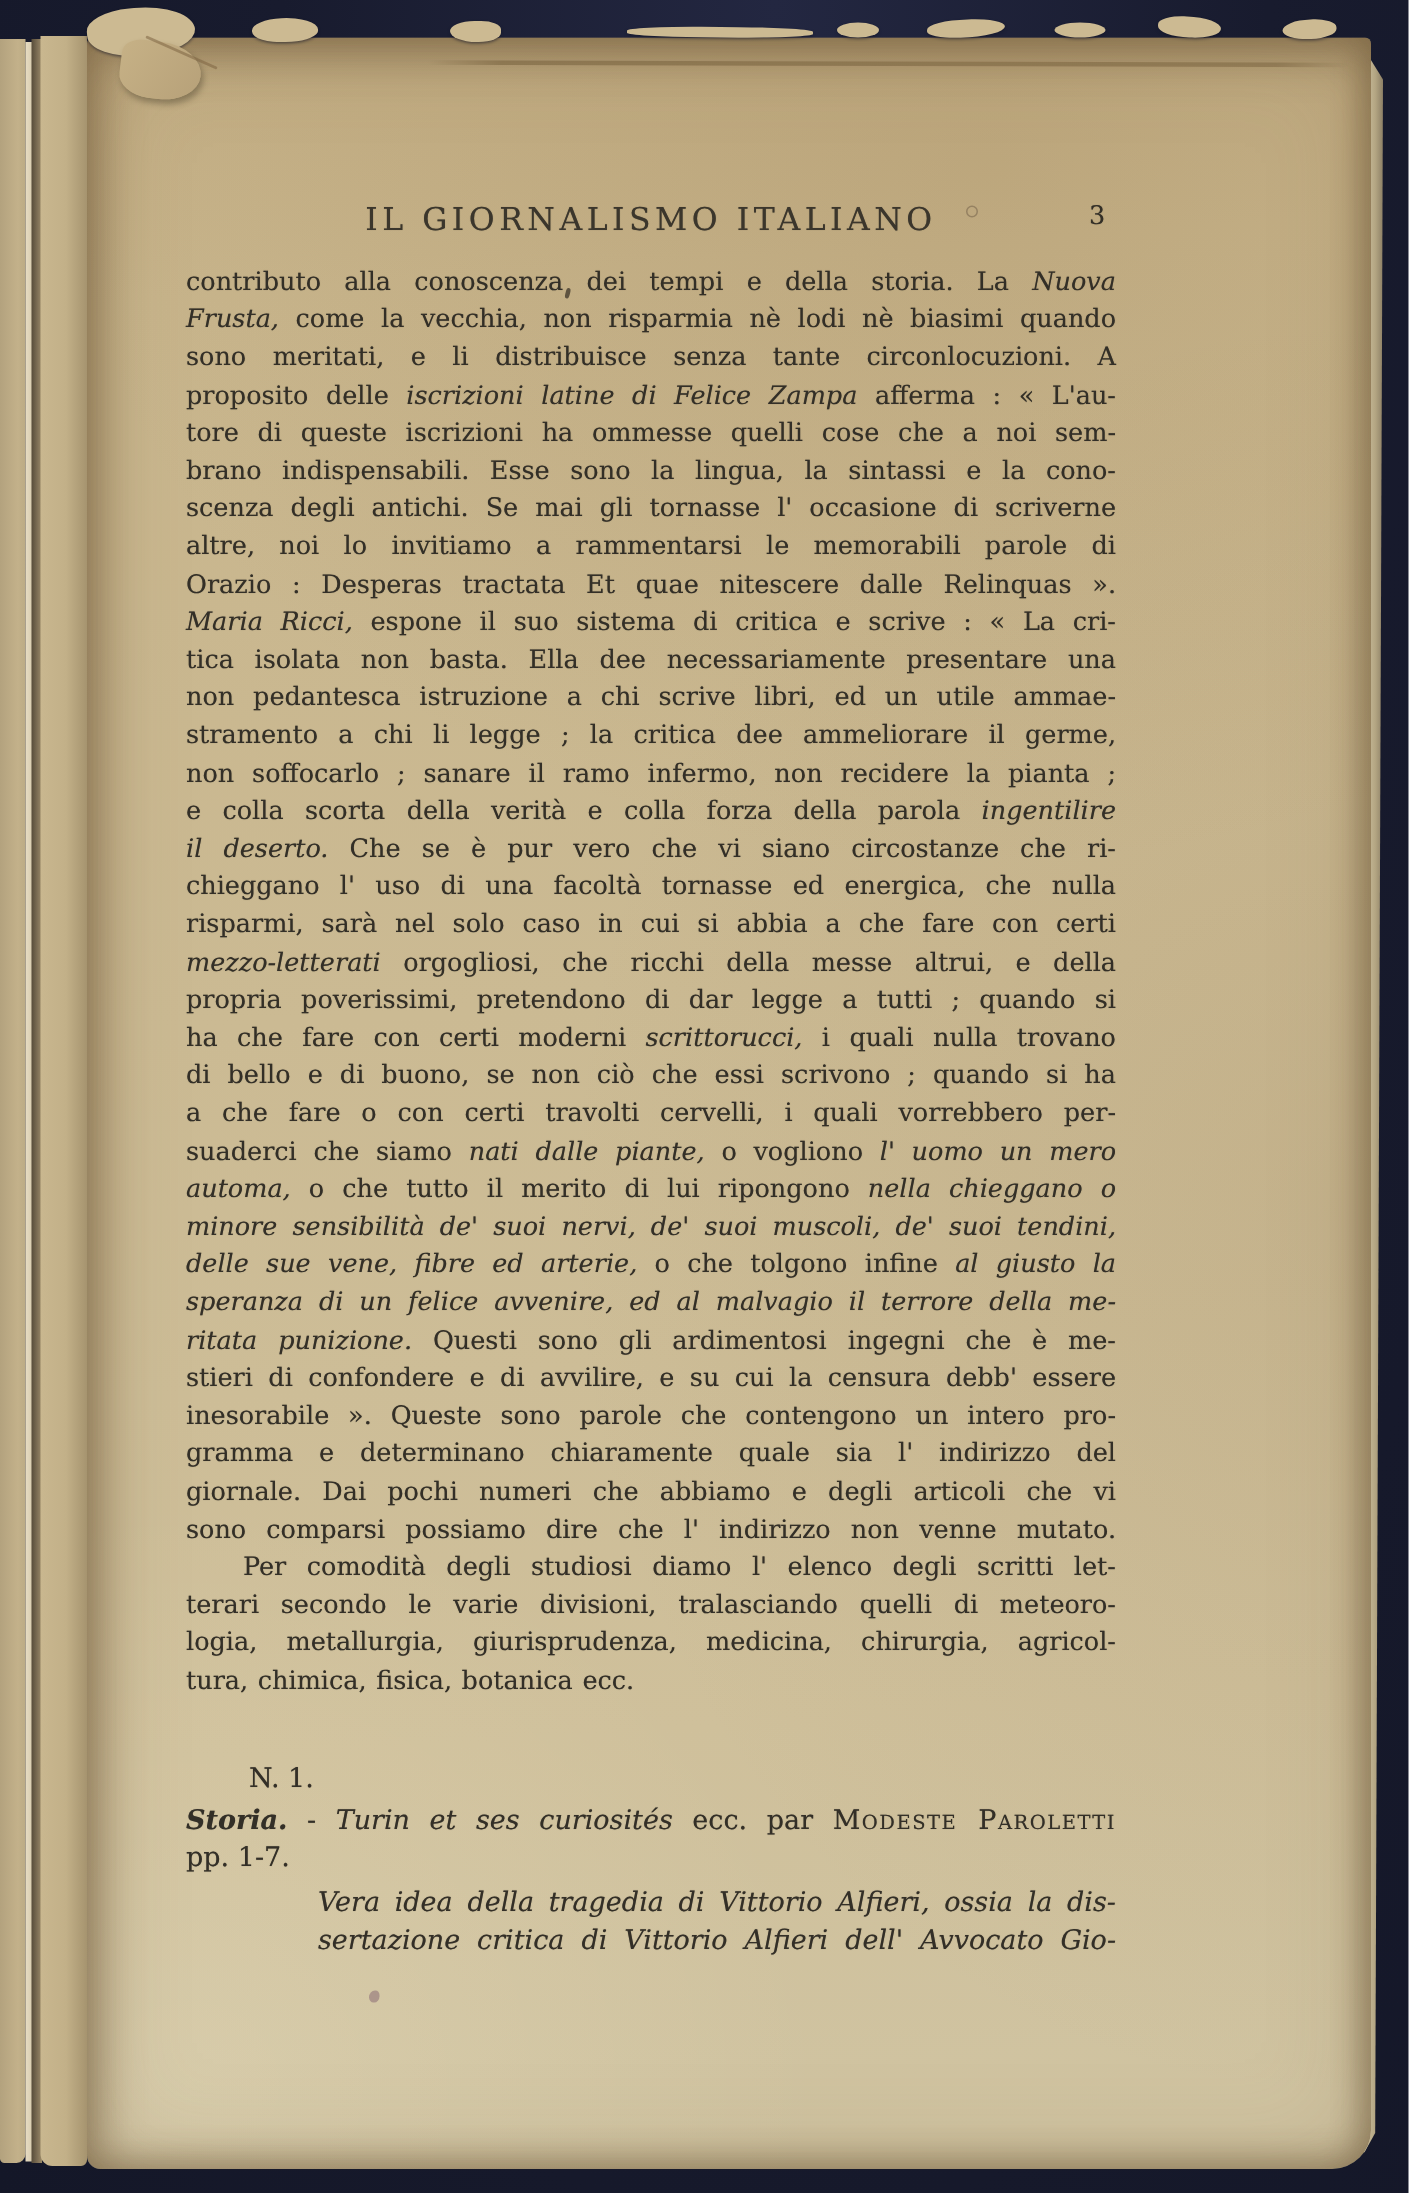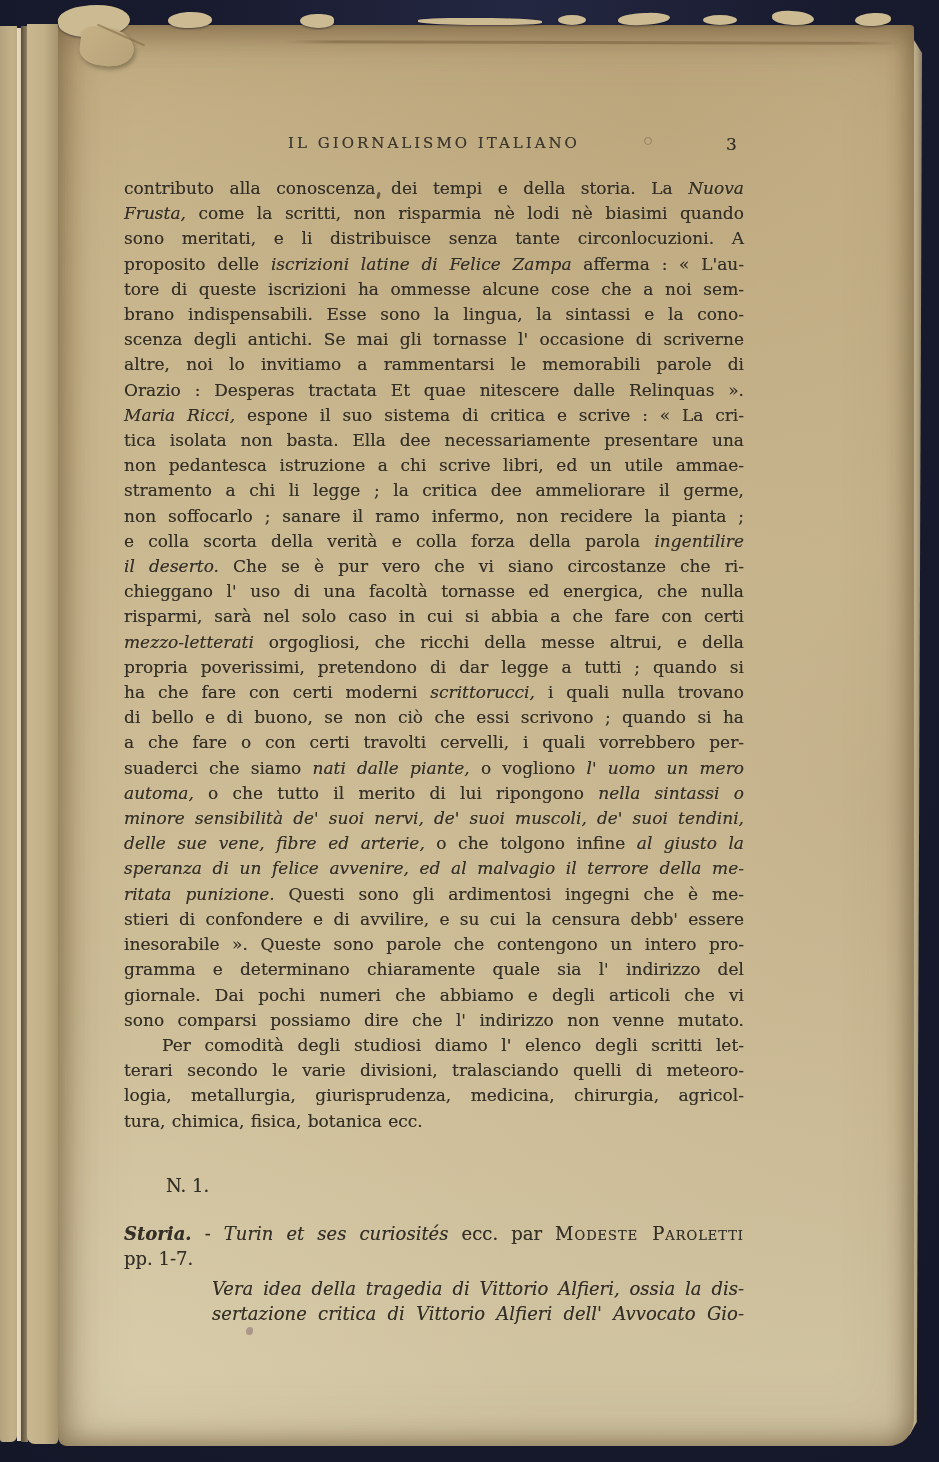--- a/index.html
+++ b/index.html
@@ -58,32 +58,32 @@
   .smudge{position:absolute;left:246px;top:1327px;width:7px;height:8px;border-radius:60% 40% 55% 45%;
     background:#8a6b74;opacity:0.55;z-index:4;}
   .speck1{position:absolute;left:644px;top:137px;width:6px;height:6px;border-radius:50%;
     border:1px solid rgba(110,92,70,0.5);z-index:4;}
   .speck2{position:absolute;left:377px;top:192px;width:3px;height:7px;border-radius:40%;
     background:rgba(60,52,40,0.75);transform:rotate(14deg);z-index:4;}
   
   .text-col{position:absolute;left:124px;top:0;width:620px;z-index:5;color:#332f27;
     text-shadow:0 0 0.5px rgba(51,47,39,0.55);}
   .pheader{position:absolute;left:0;top:134px;width:620px;height:24px;}
-  .htitle{text-align:center;font-size:15px;letter-spacing:3px;color:#3b362c;}
+  .htitle{text-align:center;font-size:21px;letter-spacing:3px;color:#3b362c;}
   .pnum{position:absolute;left:602px;top:0;font-size:17px;}
   .body-text{position:absolute;left:0;top:176px;width:620px;font-size:17px;}
   .tline{line-height:25.2px;text-align:justify;text-align-last:justify;word-spacing:1px;}
   .tline.end{text-align-last:left;}
   .tline.indent{text-indent:38px;}
   .it,.eann{font-style:italic;}
   .bi{font-style:italic;font-weight:bold;}
   .sc{font-variant:small-caps;letter-spacing:1px;}
   .section{position:absolute;left:0;top:1158px;width:620px;font-size:18px;}
   .nheading{margin-top:15px;line-height:25.2px;text-indent:42px;}
-  .eline{margin-top:23px;line-height:25.2px;text-align:justify;text-align-last:justify;word-spacing:1px;}
+  .eline{margin-top:3px;line-height:25.2px;text-align:justify;text-align-last:justify;word-spacing:1px;}
   .epp{line-height:25.2px;}
   .eann{line-height:25.2px;margin-left:88px;text-align:justify;text-align-last:justify;}
   .eann.first{margin-top:4px;}
 </style>
 </head>
 <body>
 
 <div class="scan">
   <div class="gutter-s1"></div>
   <div class="gutter-light"></div>
@@ -112,24 +112,24 @@
 
   <div class="text-col">
     <div class="pheader">
       <div class="htitle">IL GIORNALISMO ITALIANO</div>
       <div class="pnum">3</div>
     </div>
 
     <div class="body-text">
         <div>
           <div class="tline"><span>contributo alla conoscenza dei tempi e della storia. La </span><span class="it">Nuova</span></div>
-          <div class="tline"><span class="it">Frusta,</span><span> come la scritti, non risparmia nè lodi nè biasimi quando</span></div>
+          <div class="tline"><span class="it">Frusta,</span><span> come la vecchia, non risparmia nè lodi nè biasimi quando</span></div>
           <div class="tline"><span>sono meritati, e li distribuisce senza tante circonlocuzioni. A</span></div>
           <div class="tline"><span>proposito delle </span><span class="it">iscrizioni latine di Felice Zampa</span><span> afferma : « L'au-</span></div>
-          <div class="tline"><span>tore di queste iscrizioni ha ommesse alcune cose che a noi sem-</span></div>
+          <div class="tline"><span>tore di queste iscrizioni ha ommesse quelli cose che a noi sem-</span></div>
           <div class="tline"><span>brano indispensabili. Esse sono la lingua, la sintassi e la cono-</span></div>
           <div class="tline"><span>scenza degli antichi. Se mai gli tornasse l' occasione di scriverne</span></div>
           <div class="tline"><span>altre, noi lo invitiamo a rammentarsi le memorabili parole di</span></div>
           <div class="tline"><span>Orazio : Desperas tractata Et quae nitescere dalle Relinquas ».</span></div>
         </div>
         <div>
           <div class="tline"><span class="it">Maria Ricci,</span><span> espone il suo sistema di critica e scrive : « La cri-</span></div>
           <div class="tline"><span>tica isolata non basta. Ella dee necessariamente presentare una</span></div>
           <div class="tline"><span>non pedantesca istruzione a chi scrive libri, ed un utile ammae-</span></div>
           <div class="tline"><span>stramento a chi li legge ; la critica dee ammeliorare il germe,</span></div>
@@ -137,21 +137,21 @@
           <div class="tline"><span>e colla scorta della verità e colla forza della parola </span><span class="it">ingentilire</span></div>
           <div class="tline"><span class="it">il deserto.</span><span> Che se è pur vero che vi siano circostanze che ri-</span></div>
           <div class="tline"><span>chieggano l' uso di una facoltà tornasse ed energica, che nulla</span></div>
           <div class="tline"><span>risparmi, sarà nel solo caso in cui si abbia a che fare con certi</span></div>
           <div class="tline"><span class="it">mezzo-letterati</span><span> orgogliosi, che ricchi della messe altrui, e della</span></div>
           <div class="tline"><span>propria poverissimi, pretendono di dar legge a tutti ; quando si</span></div>
           <div class="tline"><span>ha che fare con certi moderni </span><span class="it">scrittorucci,</span><span> i quali nulla trovano</span></div>
           <div class="tline"><span>di bello e di buono, se non ciò che essi scrivono ; quando si ha</span></div>
           <div class="tline"><span>a che fare o con certi travolti cervelli, i quali vorrebbero per-</span></div>
           <div class="tline"><span>suaderci che siamo </span><span class="it">nati dalle piante,</span><span> o vogliono </span><span class="it">l' uomo un mero</span></div>
-          <div class="tline"><span class="it">automa,</span><span> o che tutto il merito di lui ripongono </span><span class="it">nella sintassi o</span></div>
+          <div class="tline"><span class="it">automa,</span><span> o che tutto il merito di lui ripongono </span><span class="it">nella chieggano o</span></div>
           <div class="tline"><span class="it">minore sensibilità de' suoi nervi, de' suoi muscoli, de' suoi tendini,</span></div>
           <div class="tline"><span class="it">delle sue vene, fibre ed arterie,</span><span> o che tolgono infine </span><span class="it">al giusto la</span></div>
           <div class="tline"><span class="it">speranza di un felice avvenire, ed al malvagio il terrore della me-</span></div>
           <div class="tline"><span class="it">ritata punizione.</span><span> Questi sono gli ardimentosi ingegni che è me-</span></div>
           <div class="tline"><span>stieri di confondere e di avvilire, e su cui la censura debb' essere</span></div>
           <div class="tline"><span>inesorabile ». Queste sono parole che contengono un intero pro-</span></div>
           <div class="tline"><span>gramma e determinano chiaramente quale sia l' indirizzo del</span></div>
           <div class="tline"><span>giornale. Dai pochi numeri che abbiamo e degli articoli che vi</span></div>
           <div class="tline"><span>sono comparsi possiamo dire che l' indirizzo non venne mutato.</span></div>
         </div>

